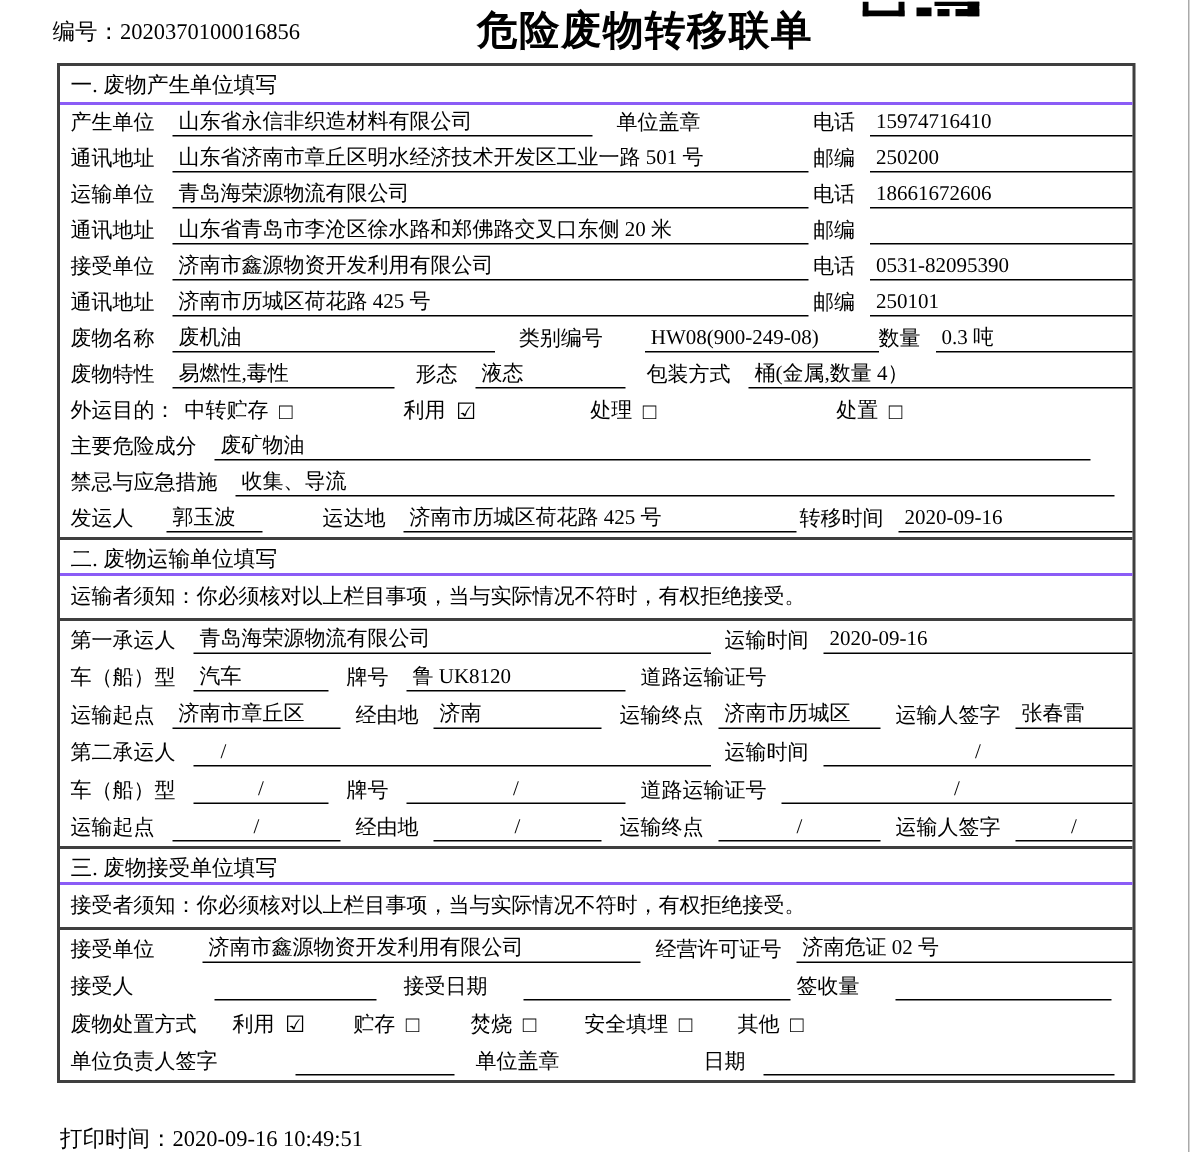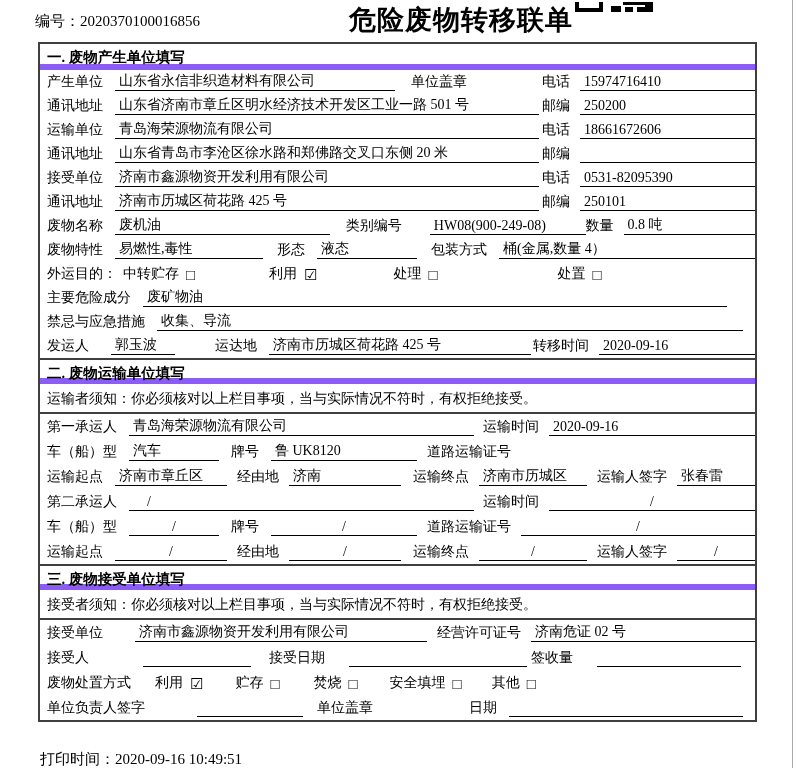--- a/index.html
+++ b/index.html
@@ -5,30 +5,30 @@
   html,body { margin:0; padding:0; }
   body {
     width:796px; height:768px; background:#ffffff; overflow:hidden;
     font-family:"Liberation Serif","DejaVu Serif",serif;
     color:#000; font-size:14px;
   }
   .page { position:relative; width:796px; height:651px; background:#fff; }
   .page-edge { position:absolute; top:0; right:3px; height:768px; border-left:1px solid #aaa; }
 
   .doc-number { position:absolute; left:35px; top:12px; font-size:15px; white-space:nowrap; }
-  .doc-title  { position:absolute; left:349px; top:2px; font-size:27px; font-weight:bold; letter-spacing:1px; white-space:nowrap; }
+  .doc-title  { position:absolute; left:318px; top:2px; font-size:27px; font-weight:bold; letter-spacing:1px; white-space:nowrap; }
   .qr-frag { position:absolute; left:575px; top:0; }
 
   .form-table {
     position:absolute; left:38px; top:42px; width:719px;
     border:2px solid #3f3f3f; box-sizing:border-box; background:#fff;
   }
   .sec-header {
-    font-weight:bold; font-size:14.5px; height:26px; line-height:26px;
-    padding-left:7px; border-bottom:6px solid #8b5cf6; box-sizing:border-box;
+    font-weight:normal; font-size:14.5px; height:26px; line-height:26px;
+    padding-left:7px; border-bottom:2px solid #8b5cf6; box-sizing:border-box;
     white-space:nowrap;
   }
   .sec-header.mid { border-top:2px solid #3f3f3f; }
   .note-row {
     height:30px; line-height:30px; padding-left:7px;
     border-bottom:2px solid #3f3f3f; box-sizing:border-box; white-space:nowrap;
   }
   .row {
     display:flex; align-items:flex-end; height:24px; box-sizing:border-box;
     padding:0 0 3px 7px; white-space:nowrap; font-size:14px;
@@ -128,21 +128,21 @@
       </span>
     </div>
 
     <div class="row">
       <span class="lbl">废物名称</span>
       <span class="u" style="width:218px">废机油</span>
       <span style="margin-left:16px;margin-right:28px">类别编号</span>
       <span class="u" style="width:158px">HW08(900-249-08)</span>
       <span class="rg" style="width:172px">
         <span class="lbl">数量</span>
-        <span class="u">0.8 吨</span>
+        <span class="u">0.3 吨</span>
       </span>
     </div>
 
     <div class="row">
       <span class="lbl">废物特性</span>
       <span class="u" style="width:148px">易燃性,毒性</span>
       <span style="margin-left:14px;margin-right:12px">形态</span>
       <span class="u" style="width:100px">液态</span>
       <span style="margin-left:14px;margin-right:12px">包装方式</span>
       <span class="u grow">桶(金属,数量  4）</span>

